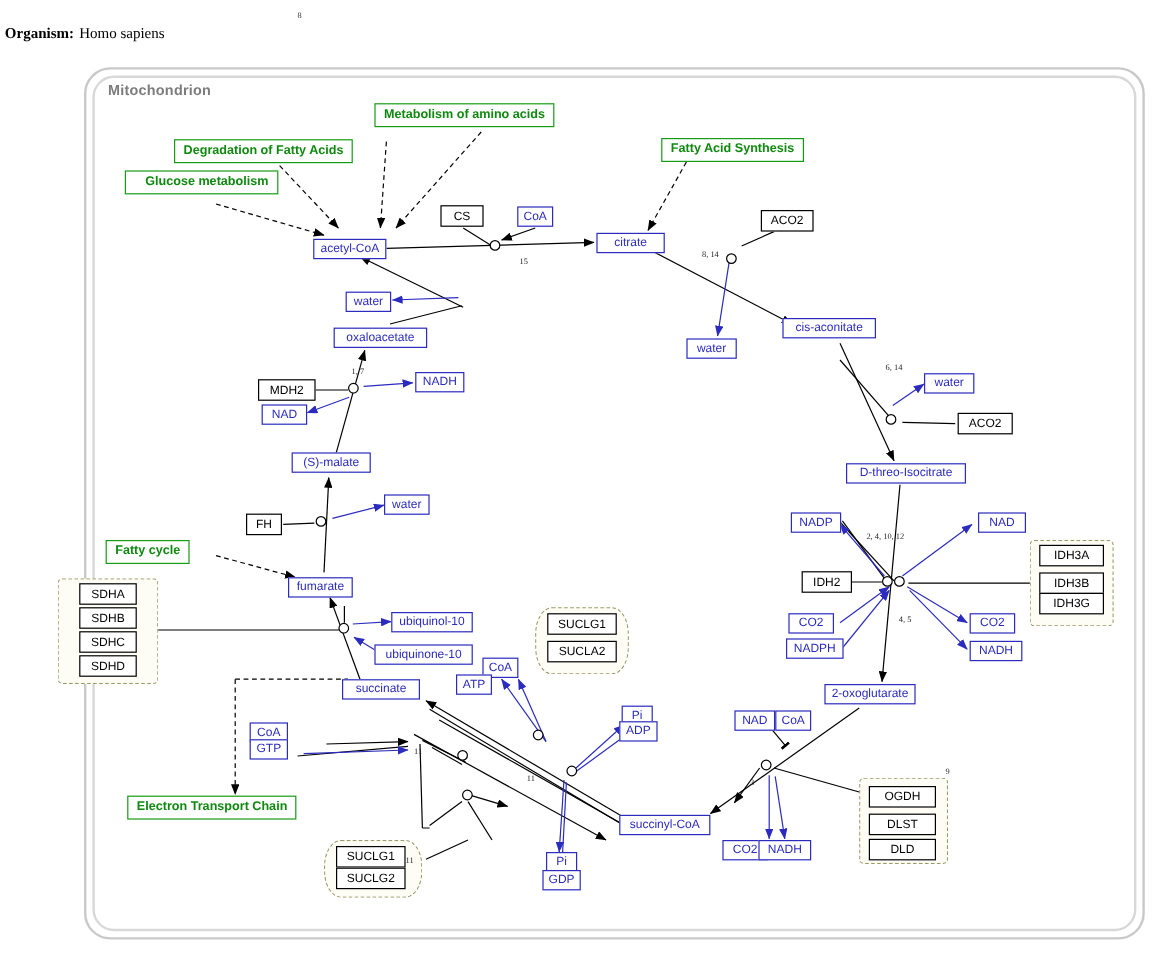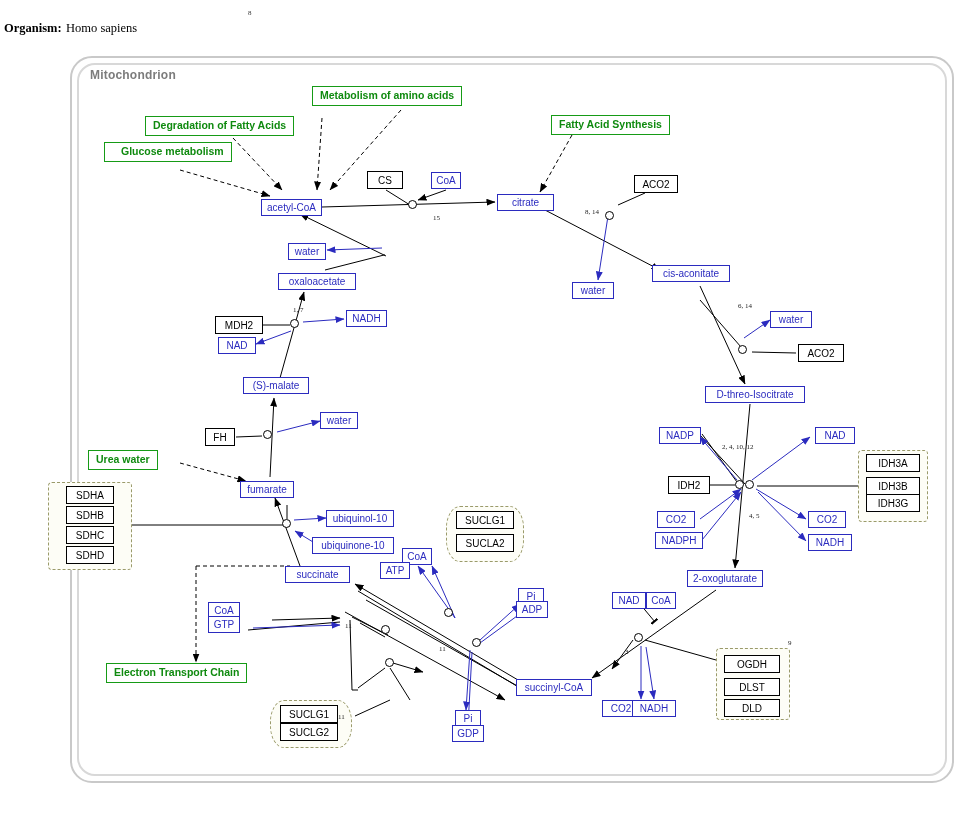--- a/index.html
+++ b/index.html
@@ -281,21 +281,21 @@
   <div class="grp" style="left:858px; top:450px; width:70px; height:72px;"></div>
   <div class="grp" style="left:48px; top:482px; width:84px; height:88px;"></div>
   <div class="grp grp-round" style="left:446px; top:506px; width:78px; height:56px;"></div>
   <div class="grp" style="left:716px; top:648px; width:74px; height:72px;"></div>
   <div class="grp grp-round" style="left:270px; top:700px; width:82px; height:48px;"></div>
 
   <div class="node pathway" style="left:312px; top:86px;">Metabolism of amino acids</div>
   <div class="node pathway" style="left:145px; top:116px;">Degradation of Fatty Acids</div>
   <div class="node pathway" style="left:104px; top:142px;padding-left:16px;">Glucose metabolism</div>
   <div class="node pathway" style="left:551px; top:115px;">Fatty Acid Synthesis</div>
-  <div class="node pathway" style="left:88px;  top:450px;">Urea water</div>
+  <div class="node pathway" style="left:88px;  top:450px;">Fatty cycle</div>
   <div class="node pathway" style="left:106px; top:663px;">Electron Transport Chain</div>
 
   <div class="node metab" style="left:261px; top:199px; width:61px;">acetyl-CoA</div>
   <div class="node metab" style="left:431px; top:172px; width:30px;">CoA</div>
   <div class="node metab" style="left:497px; top:194px; width:57px;text-align:center;">citrate</div>
   <div class="node metab" style="left:288px; top:243px; width:38px;">water</div>
   <div class="node metab" style="left:278px; top:273px; width:78px;">oxaloacetate</div>
   <div class="node metab" style="left:346px; top:310px; width:41px;">NADH</div>
   <div class="node metab" style="left:218px; top:337px; width:38px;">NAD</div>
   <div class="node metab" style="left:572px; top:282px; width:42px;">water</div>

